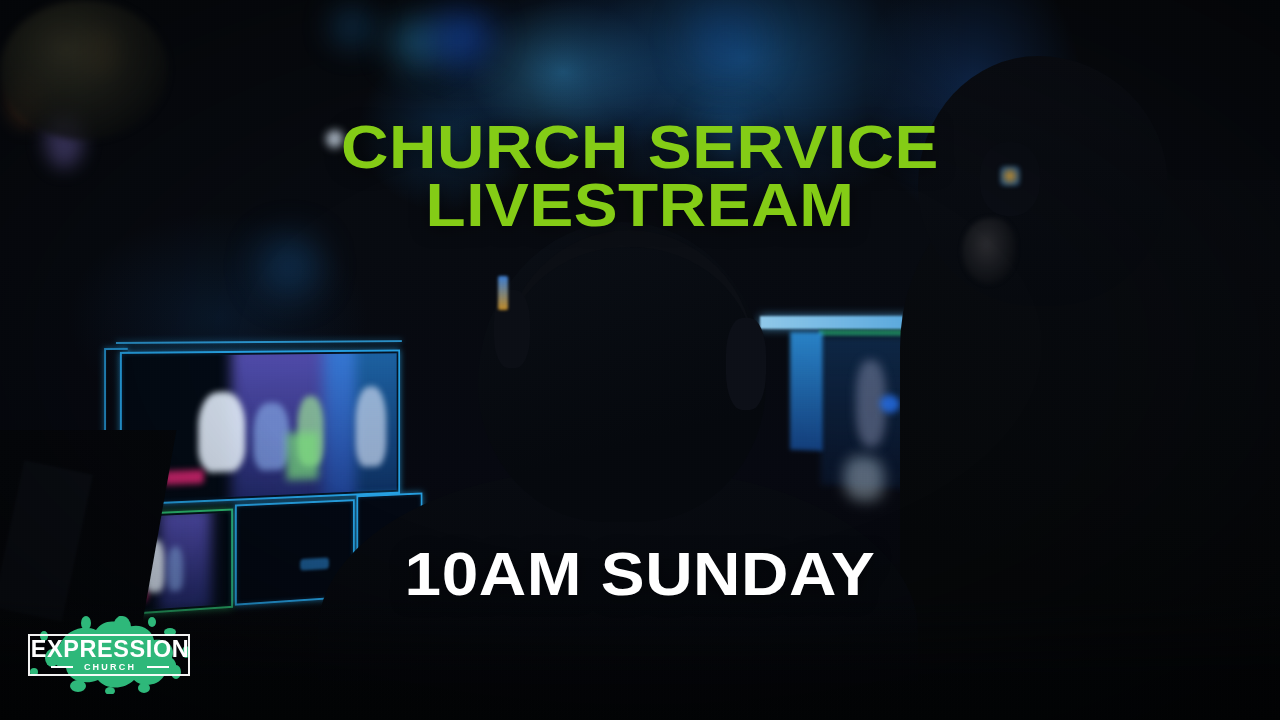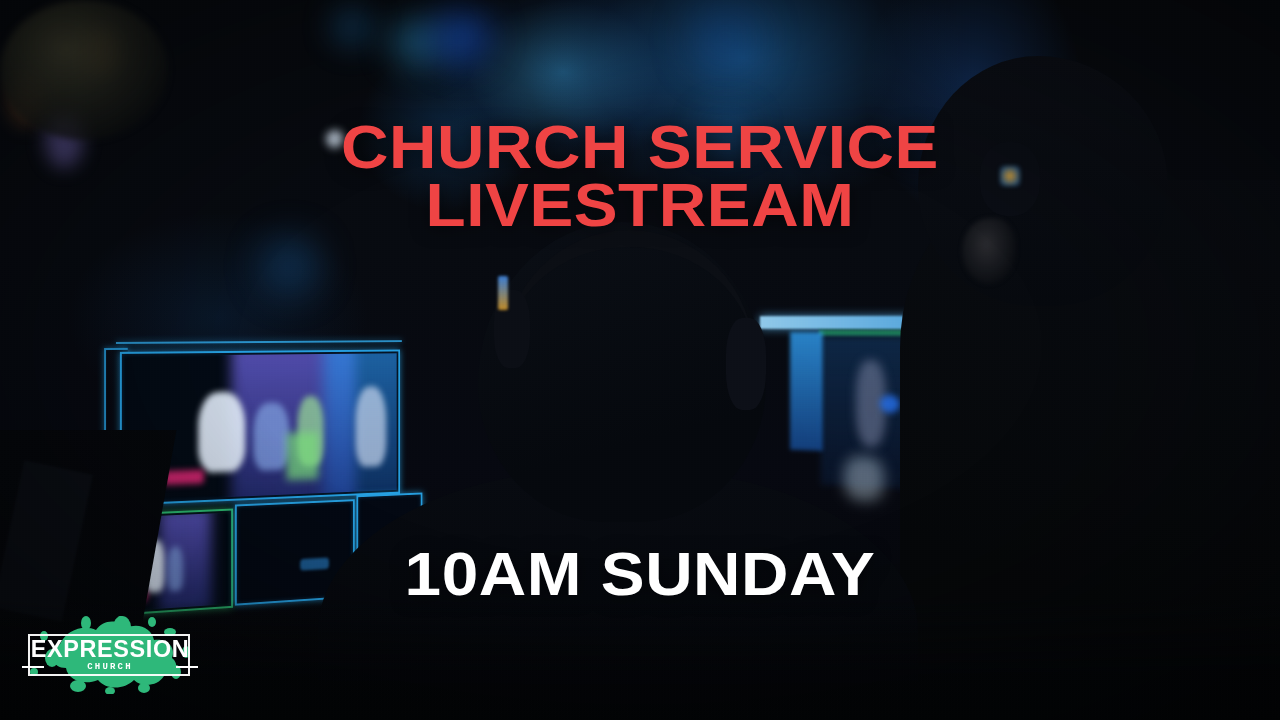--- a/index.html
+++ b/index.html
@@ -199,21 +199,21 @@
     mix-blend-mode: overlay;
   }
   .vignette {
     position:absolute; inset:0; pointer-events:none;
     background: radial-gradient(ellipse 78% 74% at 50% 48%, rgba(0,0,0,0) 40%, rgba(0,0,0,.55) 100%);
   }
 
   
   .headline {
     position:absolute; left:0; width:1280px; text-align:center;
-    color:#ef4444;
+    color:#84cc16;
     font-weight:900;
     font-stretch: condensed;
     letter-spacing:.5px;
     line-height:.93;
     text-shadow: 0 2px 18px rgba(0,0,0,.55);
   }
   .headline .l1, .headline .l2 { display:block; white-space:nowrap; }
   .headline .l1 { font-size:62px; transform: scaleX(1.06); }
   .headline .l2 { font-size:62px; transform: scaleX(1.06); }
   #headline-block { top:118px; }
@@ -238,21 +238,21 @@
     border:2px solid rgba(255,255,255,.95);
     box-sizing:border-box;
   }
   .logo-word {
     position:absolute; left:0; top:24px; width:176px; text-align:center;
     color:#fff; font-weight:900; font-size:23px; letter-spacing:.6px;
     font-stretch:condensed; transform: scaleX(1.02);
   }
   .logo-sub-wrap {
     position:absolute; left:0; top:50px; width:176px;
-    display:flex; align-items:center; justify-content:space-between; gap:11px;font-family:Liberation Mono, monospace;
+    display:flex; align-items:center; justify-content:center; gap:11px;
   }
   .logo-rule { width:22px; height:2px; background:#fff; }
   .logo-sub {
     color:#fff; font-weight:700; font-size:9px; letter-spacing:2.2px;
   }
 </style>
 </head>
 <body>
 
 <div id="stage">

